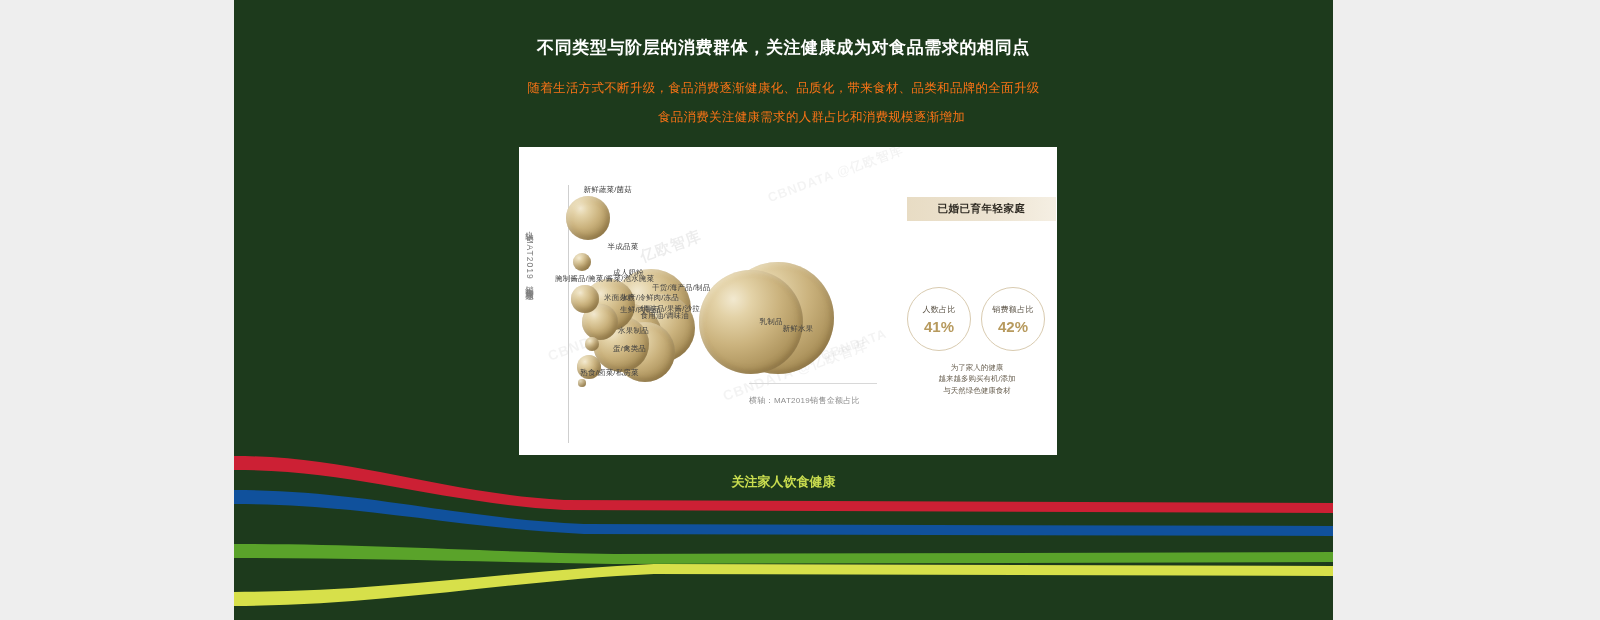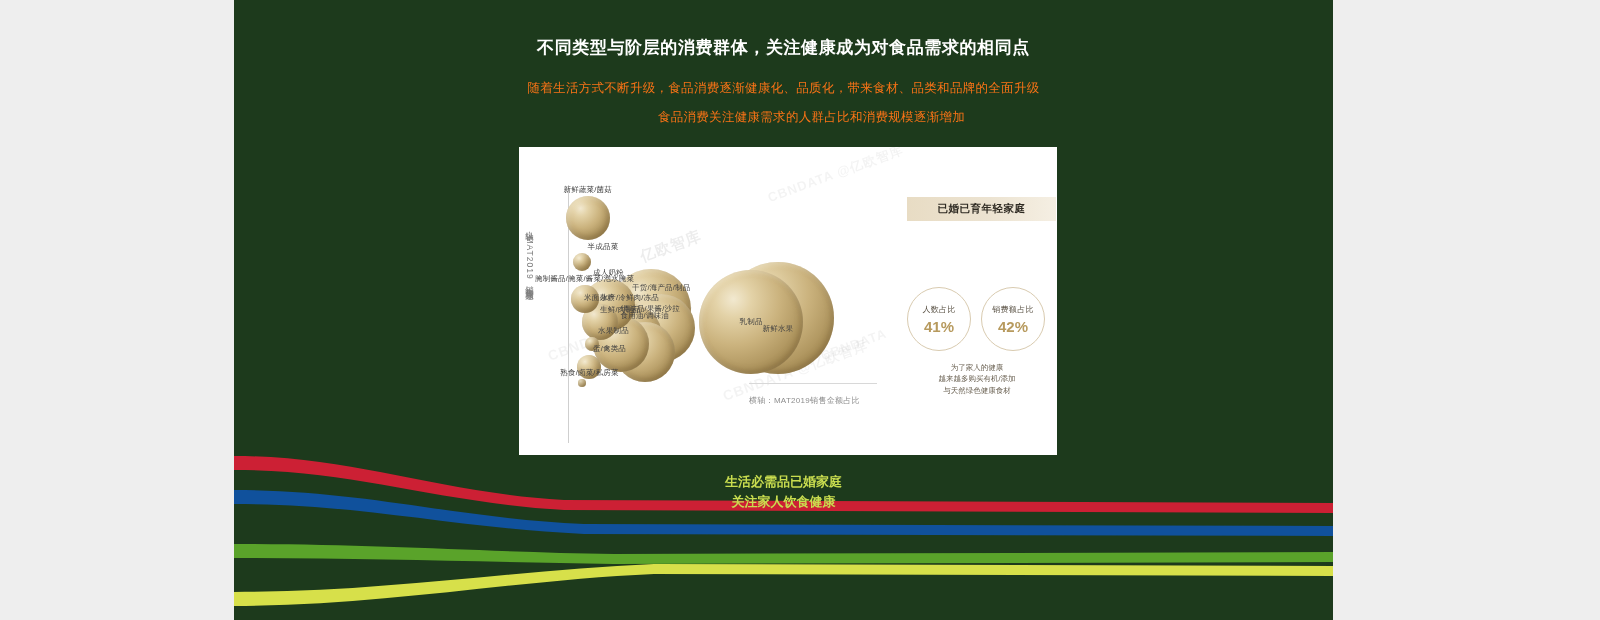--- a/index.html
+++ b/index.html
@@ -99,20 +99,21 @@
                 inset 2px 2px 5px rgba(255,250,230,.5);
   }
   .blabel {
     position: absolute;
     font-size: 7.5px;
     color: #404040;
     letter-spacing: .2px;
     white-space: nowrap;
     text-align: center;
     line-height: 1.25;
+    margin-left: 20px;
   }
 
   
   #seg-banner {
     position: absolute; left: 388px; top: 50px;
     width: 149px; height: 24px;
     background: linear-gradient(to right, #e8dcc4 0%, #ece3d1 55%, #f5efe3 100%);
     display: flex; align-items: center; justify-content: center;
   }
   #seg-banner span {
@@ -214,21 +215,20 @@
     </div>
 
     <div id="seg-note">
       <div>为了家人的健康</div>
       <div>越来越多购买有机/添加</div>
       <div>与天然绿色健康食材</div>
     </div>
   </div>
 
   <div id="footer-msg">
-    <div>生活必需品已婚家庭</div>
     <div>关注家人饮食健康</div>
   </div>
 
   <svg id="ribbons" viewBox="0 0 1099 180" preserveAspectRatio="none">
     <path id="rb-red" d="M0,16 C120,16 200,52 330,60 L1099,63 L1099,73 L330,70 C200,62 120,30 0,30 Z" fill="#cc2034"></path>
     <path id="rb-blue" d="M0,50 C130,50 220,78 350,84 L1099,86 L1099,96 L350,94 C220,88 130,64 0,64 Z" fill="#10519c"></path>
     <path id="rb-green" d="M0,104 C140,104 250,112 380,114 L1099,112 L1099,122 L380,124 C250,122 140,118 0,118 Z" fill="#5aa32a"></path>
     <path id="rb-yel" d="M0,152 C150,152 280,130 420,124 L1099,126 L1099,136 L420,134 C280,140 150,166 0,166 Z" fill="#d7e04a"></path>
   </svg>
 </div>

